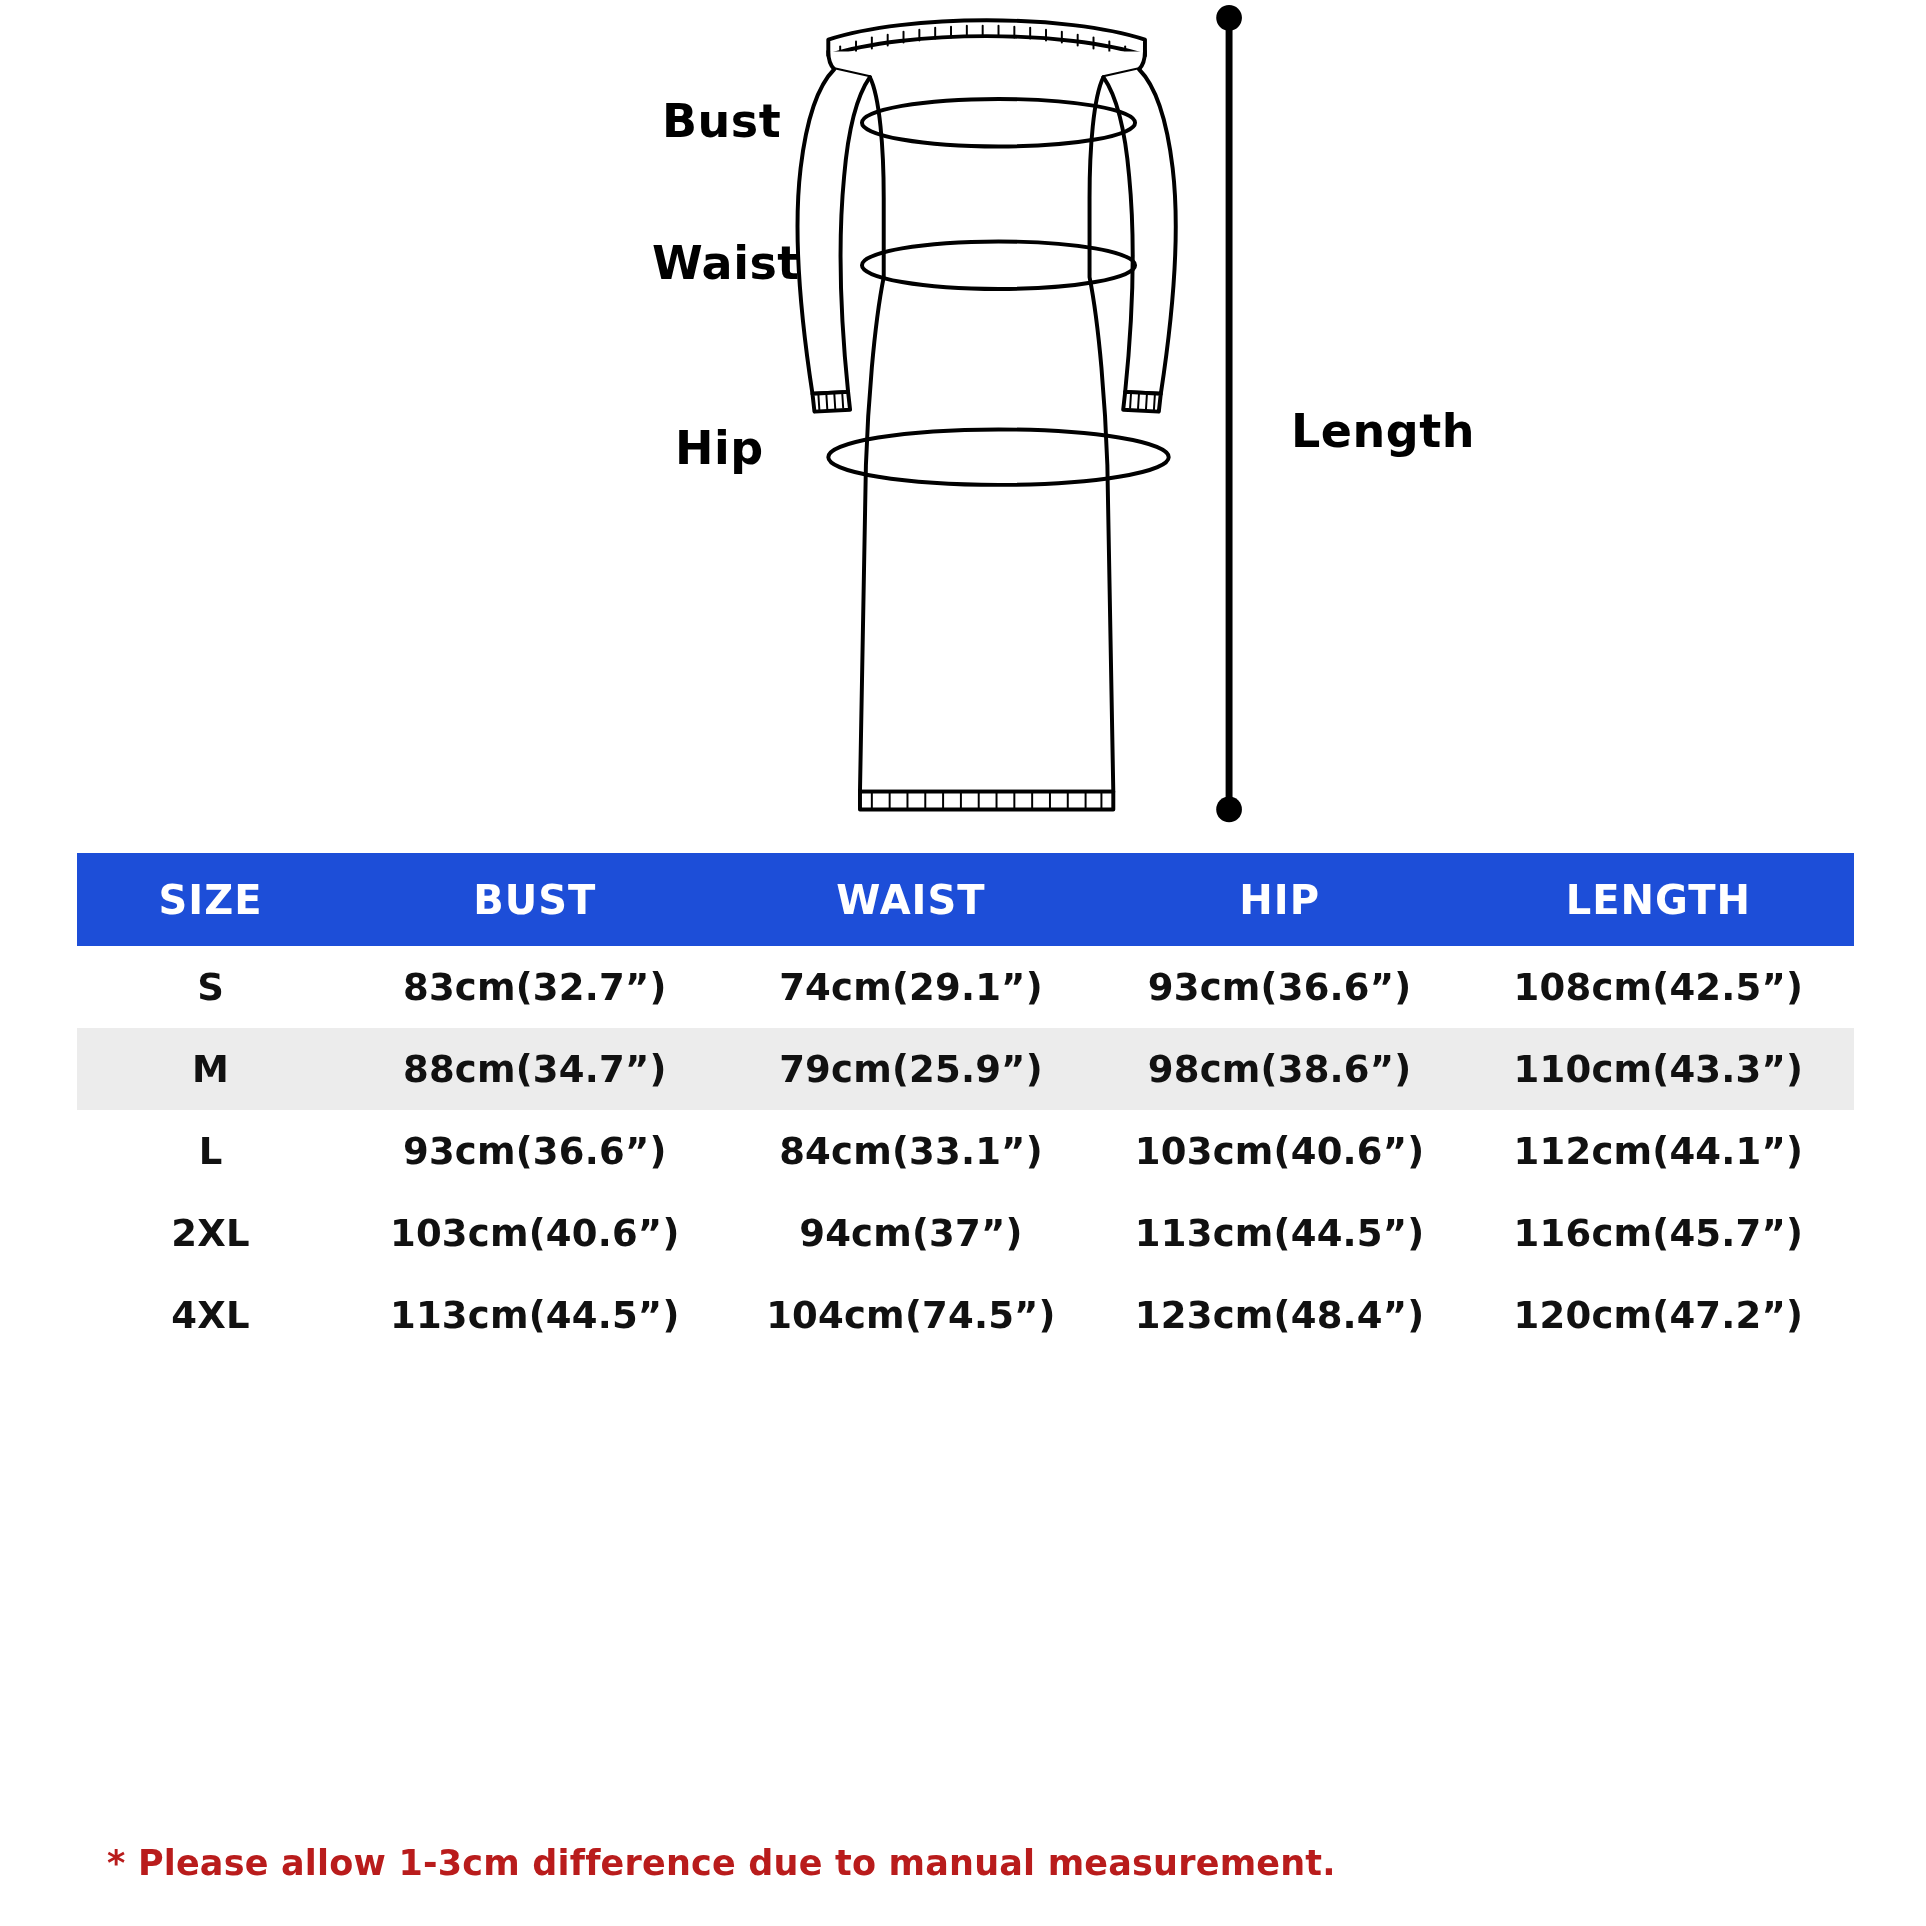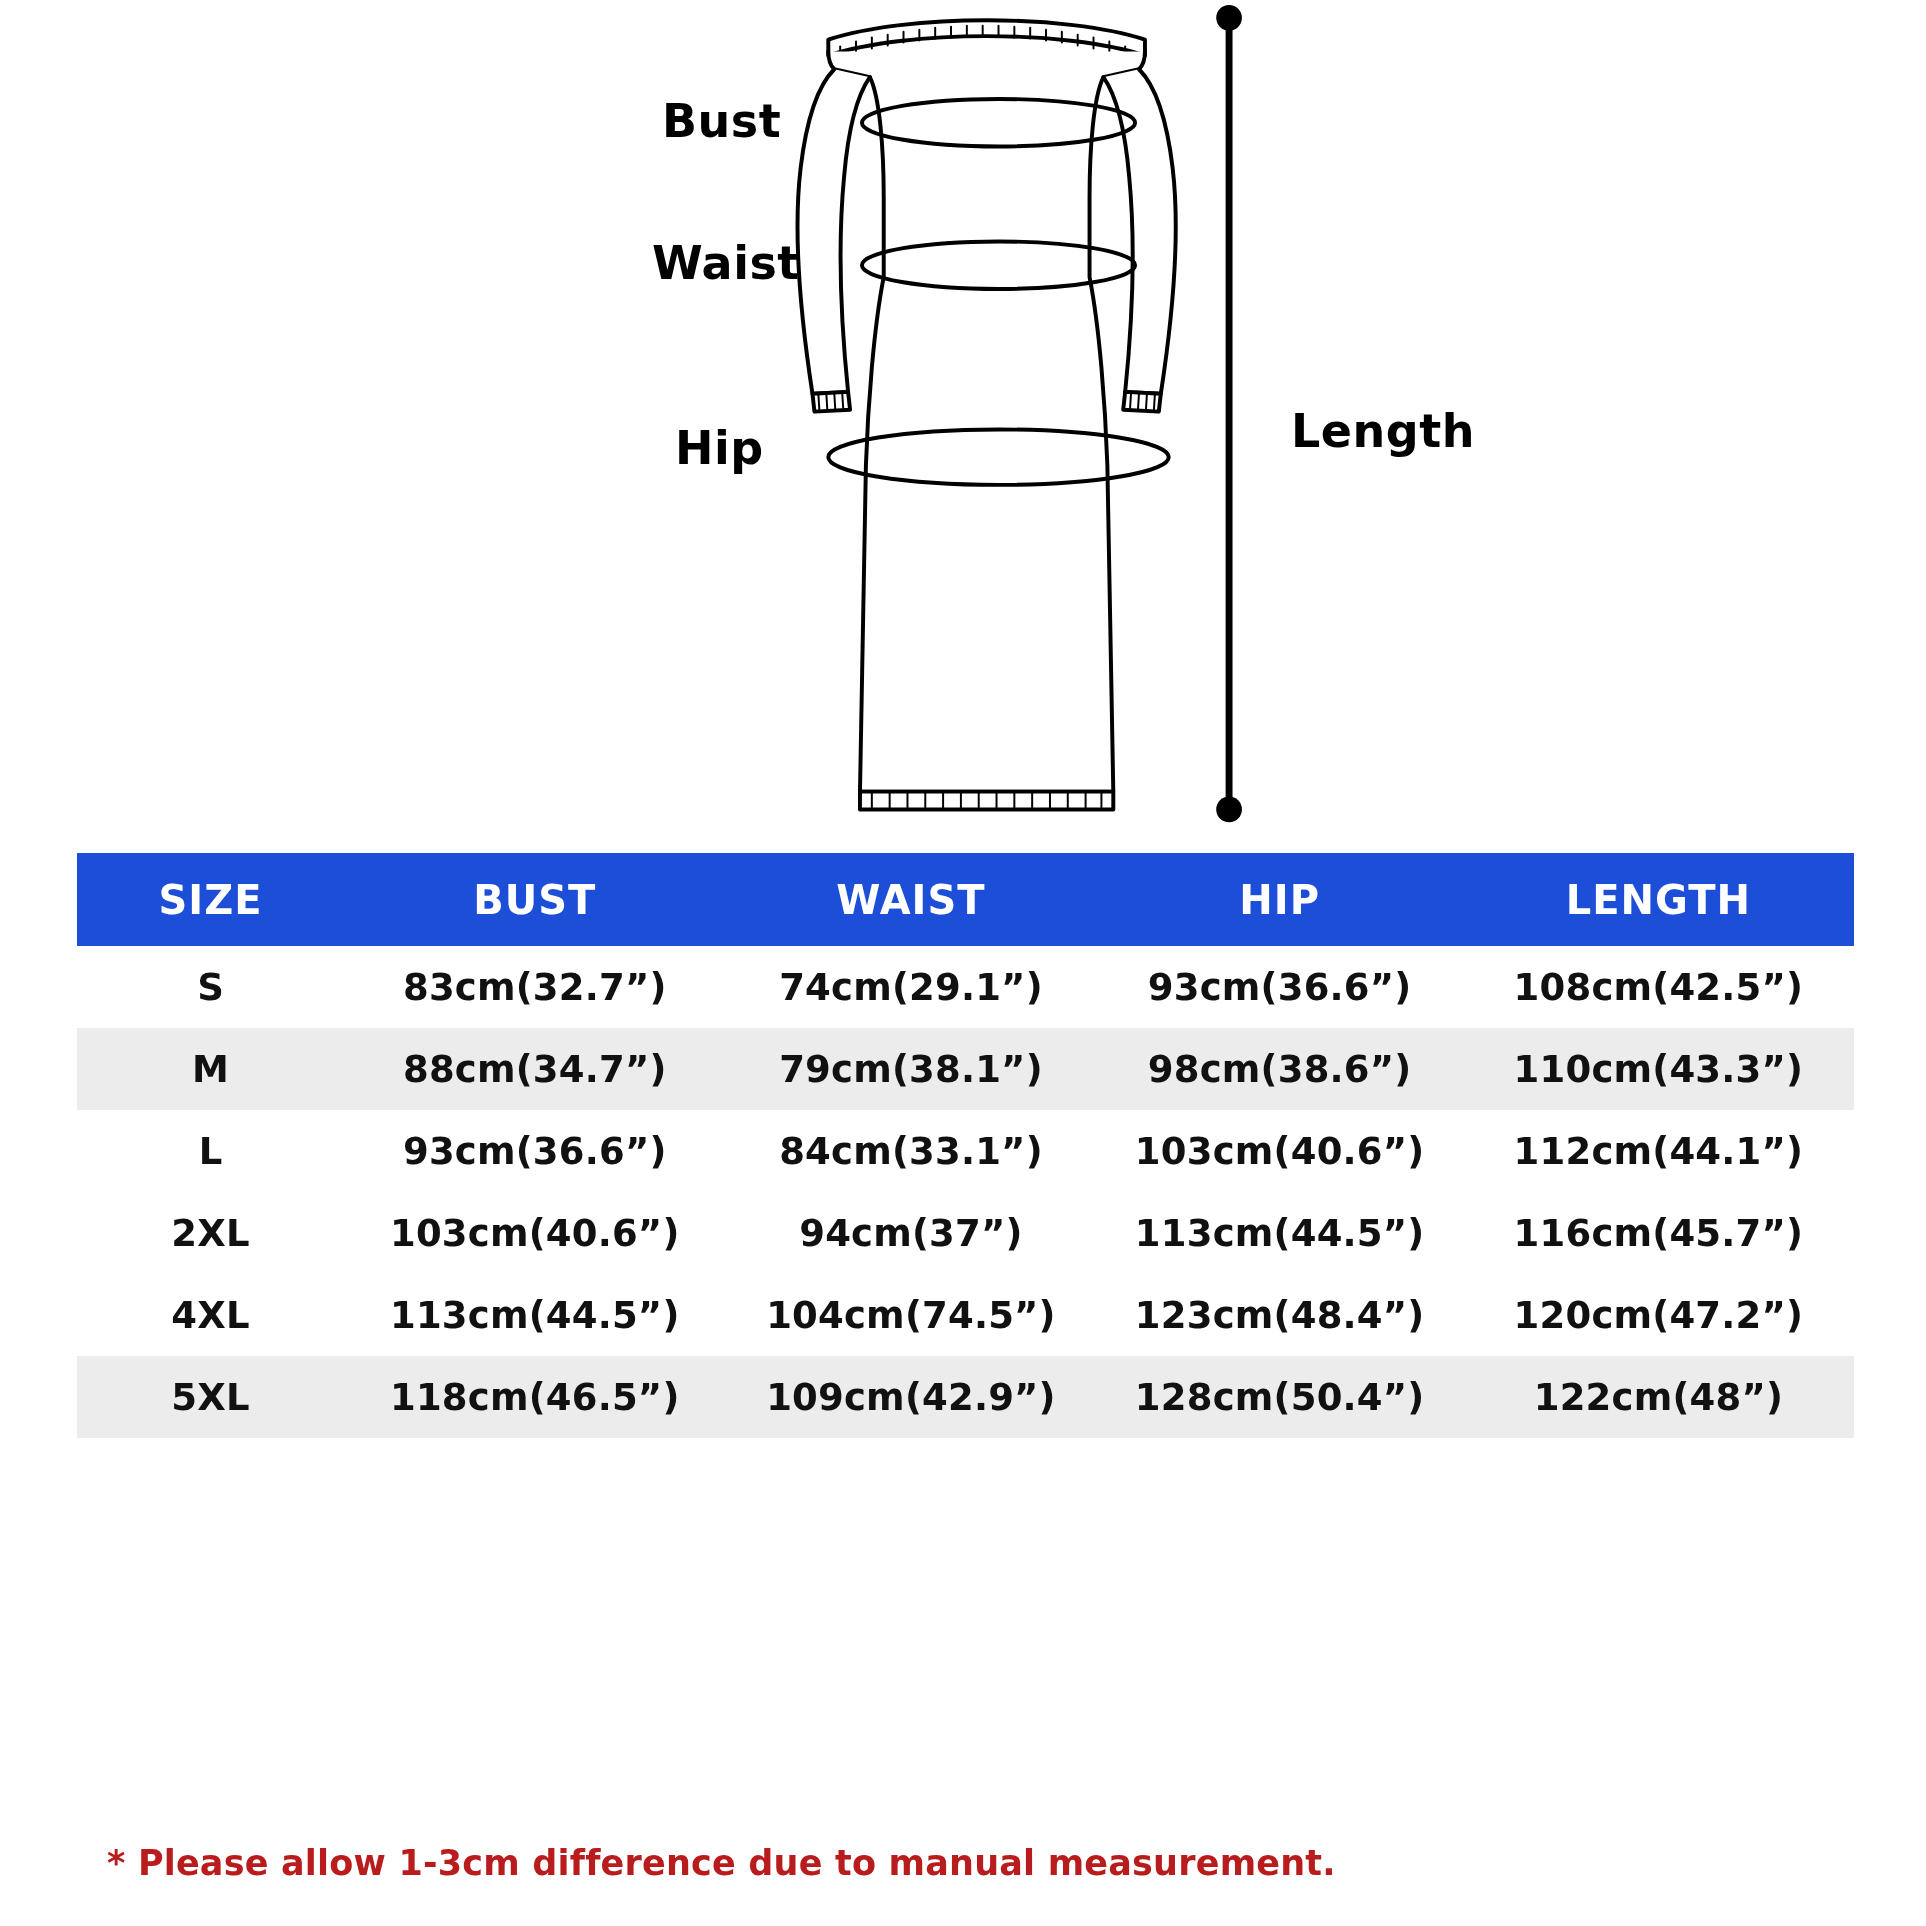--- a/index.html
+++ b/index.html
@@ -240,21 +240,21 @@
         <tr class="row-even">
           <td>S</td>
           <td>83cm(32.7”)</td>
           <td>74cm(29.1”)</td>
           <td>93cm(36.6”)</td>
           <td>108cm(42.5”)</td>
         </tr>
         <tr class="row-odd">
           <td>M</td>
           <td>88cm(34.7”)</td>
-          <td>79cm(38.1”)</td>
+          <td>79cm(25.9”)</td>
           <td>98cm(38.6”)</td>
           <td>110cm(43.3”)</td>
         </tr>
         <tr class="row-even">
           <td>L</td>
           <td>93cm(36.6”)</td>
           <td>84cm(33.1”)</td>
           <td>103cm(40.6”)</td>
           <td>112cm(44.1”)</td>
         </tr>
@@ -265,27 +265,20 @@
           <td>113cm(44.5”)</td>
           <td>116cm(45.7”)</td>
         </tr>
         <tr class="row-even">
           <td>4XL</td>
           <td>113cm(44.5”)</td>
           <td>104cm(74.5”)</td>
           <td>123cm(48.4”)</td>
           <td>120cm(47.2”)</td>
         </tr>
-        <tr class="row-odd">
-          <td>5XL</td>
-          <td>118cm(46.5”)</td>
-          <td>109cm(42.9”)</td>
-          <td>128cm(50.4”)</td>
-          <td>122cm(48”)</td>
-        </tr>
       </tbody>
     </table>
   </div>
 
   <div class="note">* Please allow 1-3cm difference due to manual measurement.</div>
 
 </div>
 
 
 </body></html>

